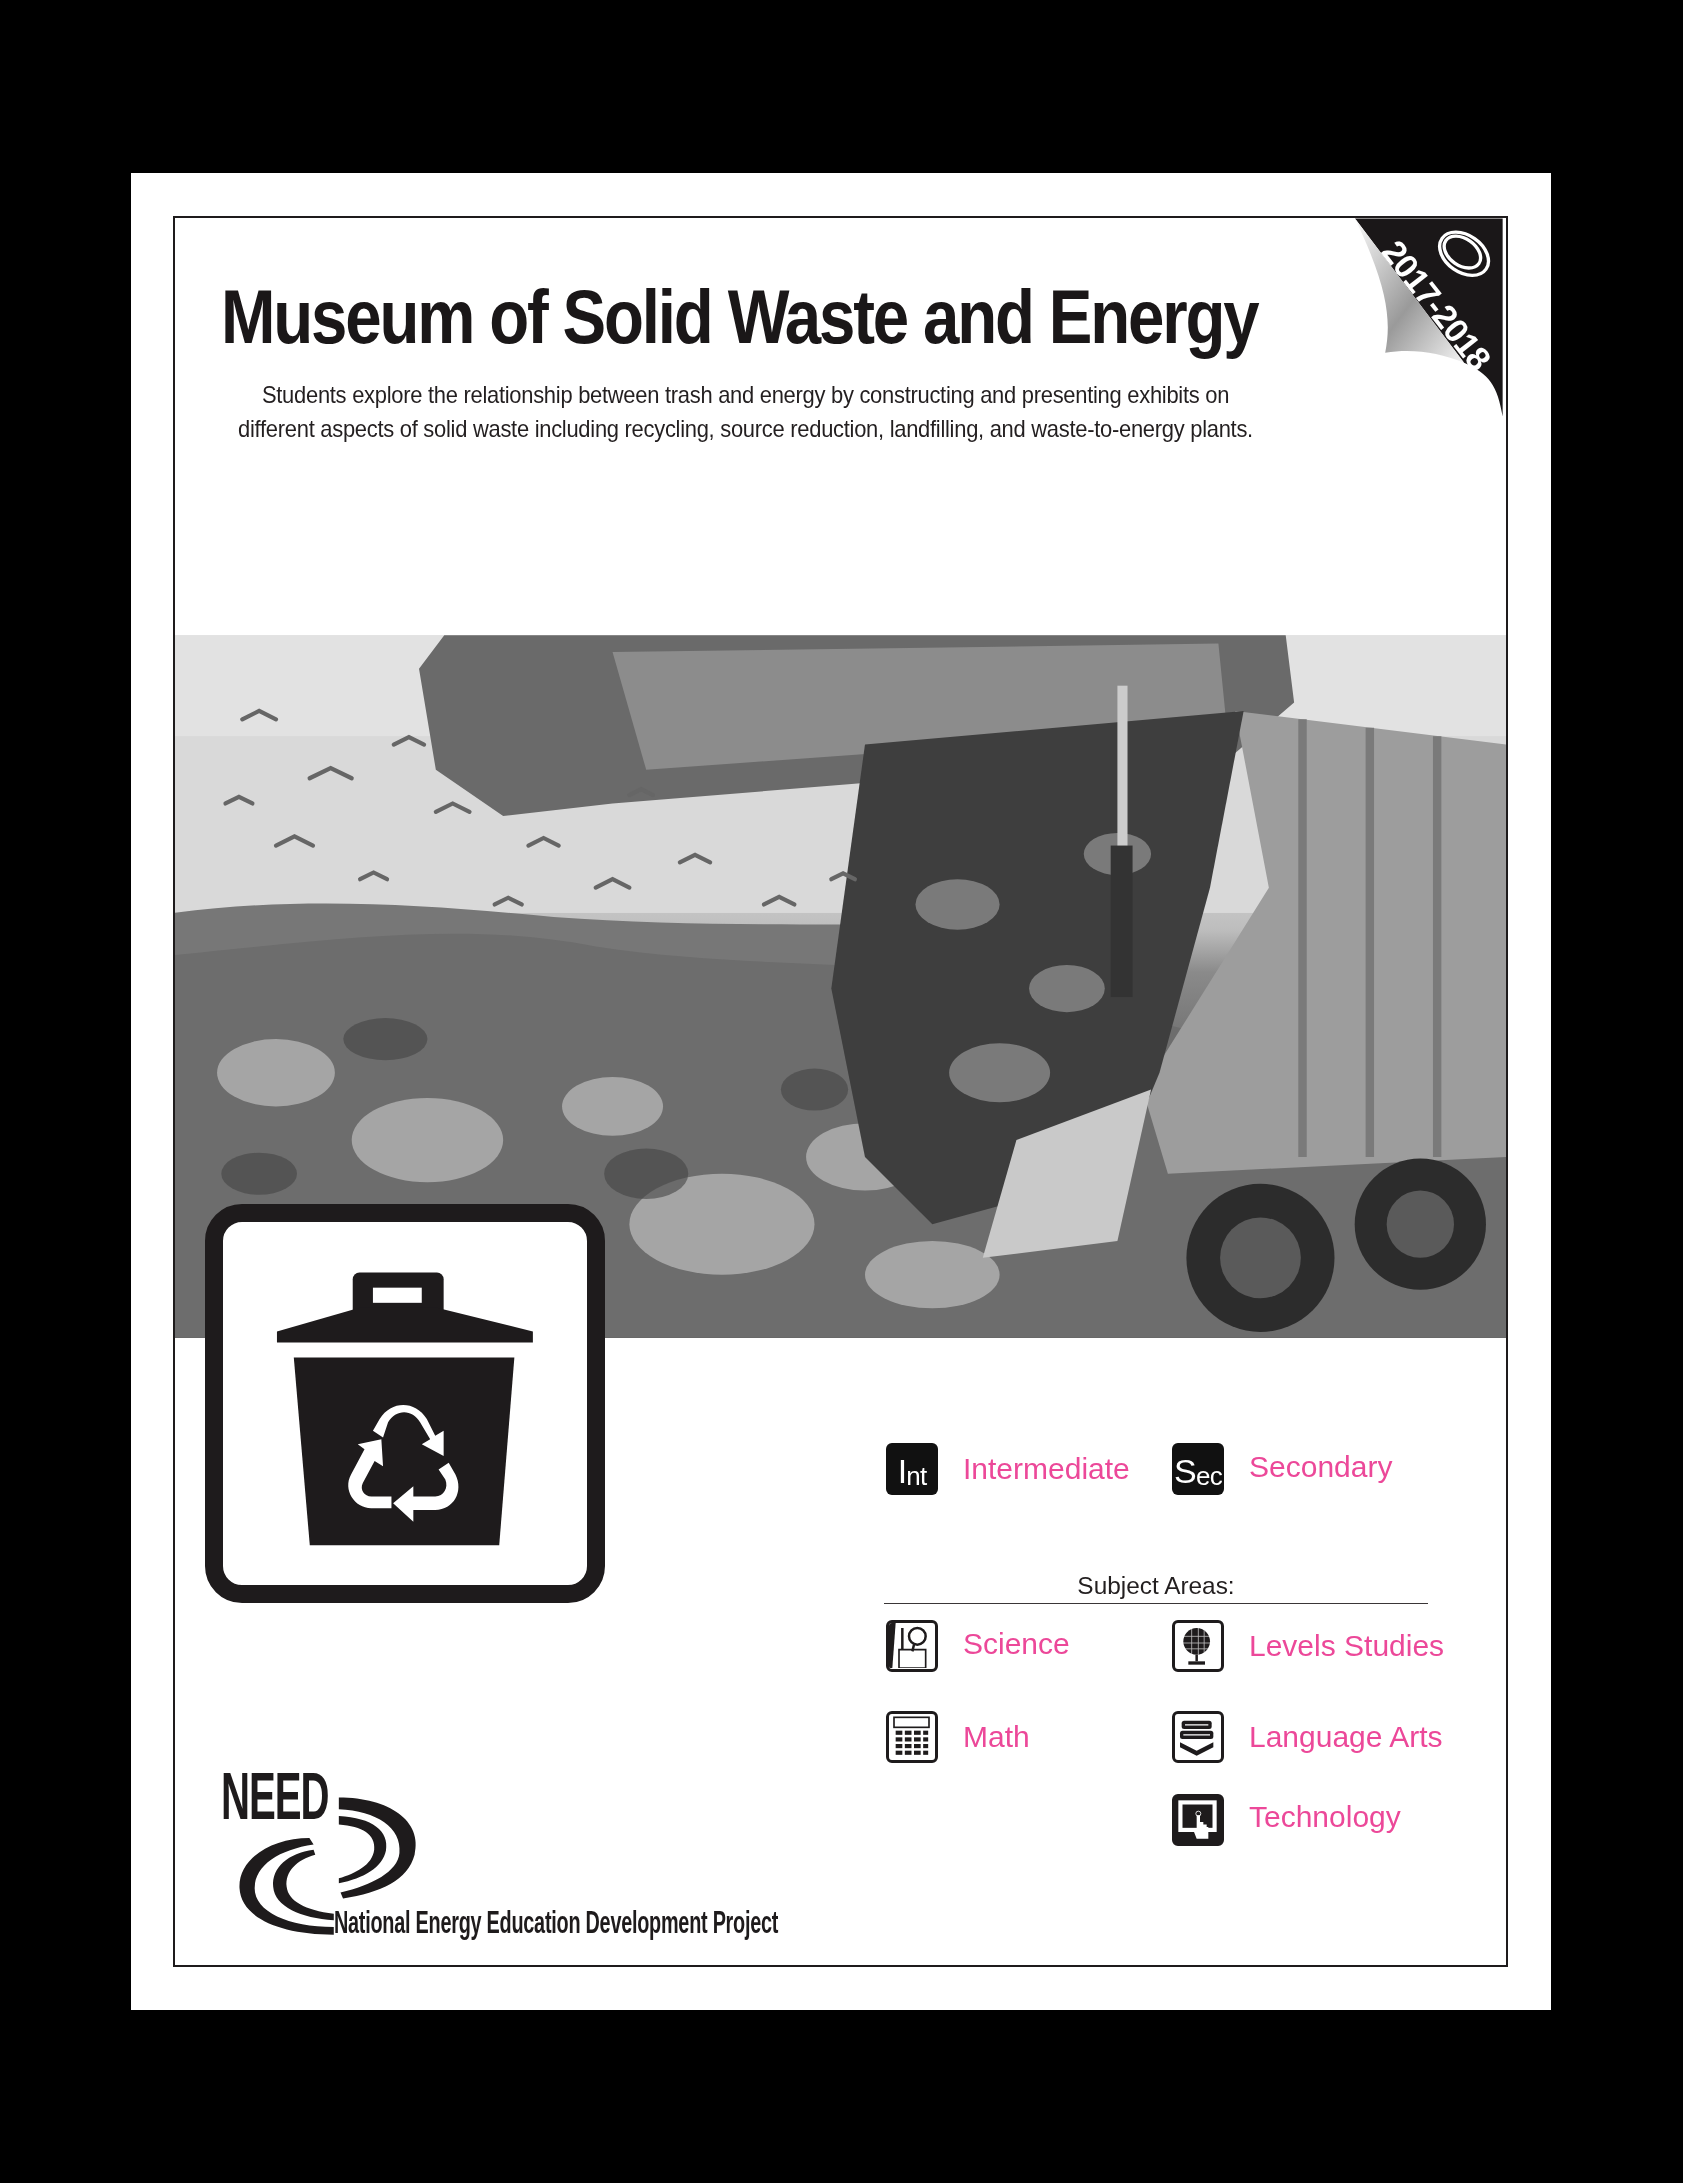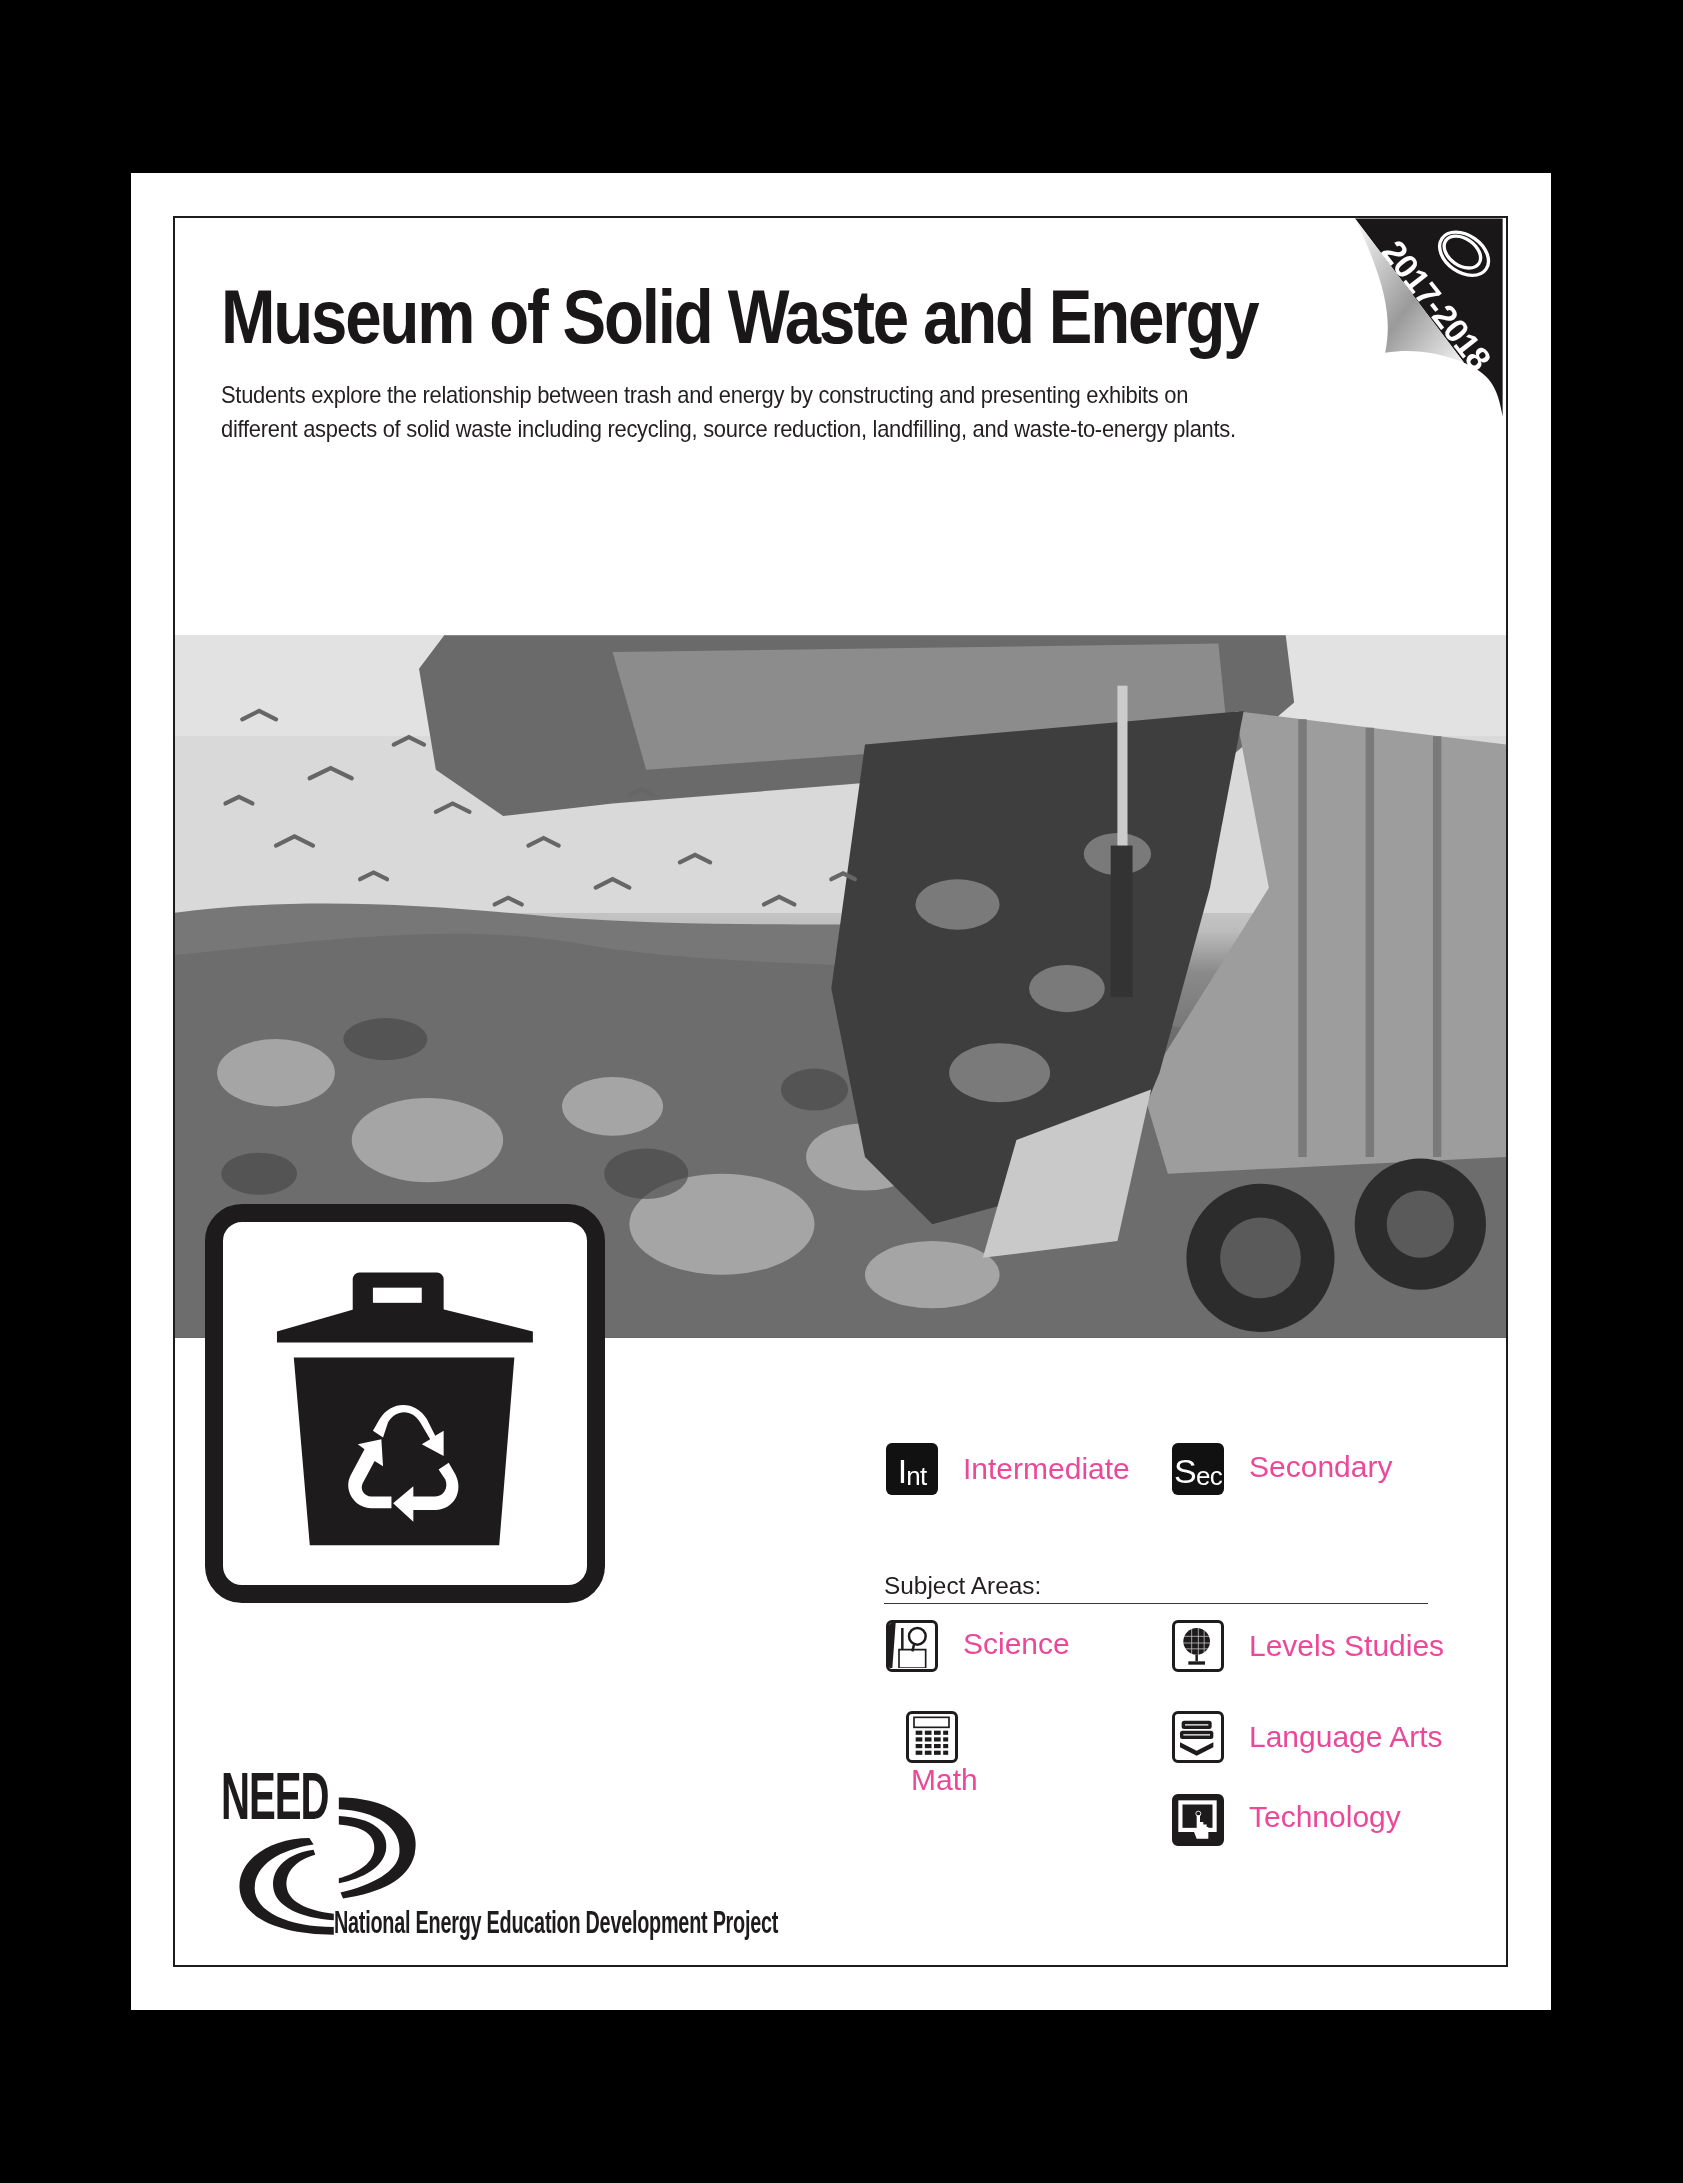--- a/index.html
+++ b/index.html
@@ -5,21 +5,21 @@
   html, body { margin:0; padding:0; }
   body {
     width:1683px; height:2183px; background:#000; position:relative; overflow:hidden;
     font-family:"Liberation Sans", "DejaVu Sans", sans-serif; color:#1a1718;
   }
   .page {
     position:absolute; left:131px; top:173px; width:1420px; height:1837px; background:#fff;
   }
   .frame {
     position:absolute; left:173px; top:216px; width:1335px; height:1751px;
-    border:2.5px solid #1e1b1c; box-sizing:border-box; overflow:hidden; background:#fff;
+    border:2.5px solid #1e1b1c; box-sizing:border-box; overflow:hidden; background:#fff;text-align:center;
   }
   
   .title {
     position:absolute; left:46px; top:61px; margin:0;
     font-family:"Liberation Sans Narrow","Liberation Sans", sans-serif;
     font-weight:700; font-size:76px; letter-spacing:-2.5px; line-height:1;
     transform:scaleX(0.86); transform-origin:left top; white-space:nowrap; color:#1a1718;
   }
   .intro {
     position:absolute; left:46px; top:160px; width:1128px; margin:0;
@@ -235,21 +235,21 @@
             <line x1="28" y1="6" x2="28" y2="38"></line>
             <line x1="35" y1="8" x2="35" y2="36"></line>
         </g>
         <line x1="26" y1="38" x2="26" y2="46" stroke="#1e1b1c" stroke-width="3"></line>
         <rect x="16" y="46" width="20" height="4" fill="#1e1b1c"></rect>
       </svg>
     </div>
     <span class="item-label">Levels Studies</span>
   </div>
 
-  <div class="item" style="left:711px; top:1493px;flex-direction:column;">
+  <div class="item" style="left:711px; top:1493px;">
     <div class="subj-icon">
       <svg width="45" height="45" viewBox="0 0 54 54">
         <rect x="6" y="4" width="42" height="12" fill="none" stroke="#1e1b1c" stroke-width="2"></rect>
         <g fill="#1e1b1c">
           <rect x="8" y="20" width="8" height="5"></rect>
             <rect x="19" y="20" width="8" height="5"></rect>
             <rect x="30" y="20" width="8" height="5"></rect>
             <rect x="41" y="20" width="6" height="5"></rect>
           <rect x="8" y="28" width="8" height="5"></rect>
             <rect x="19" y="28" width="8" height="5"></rect>

